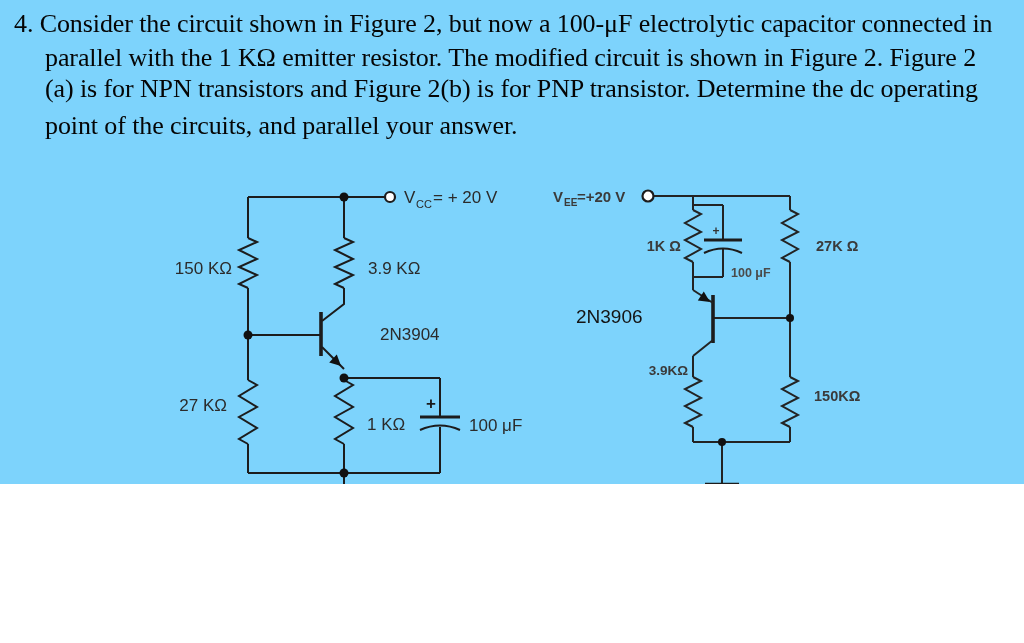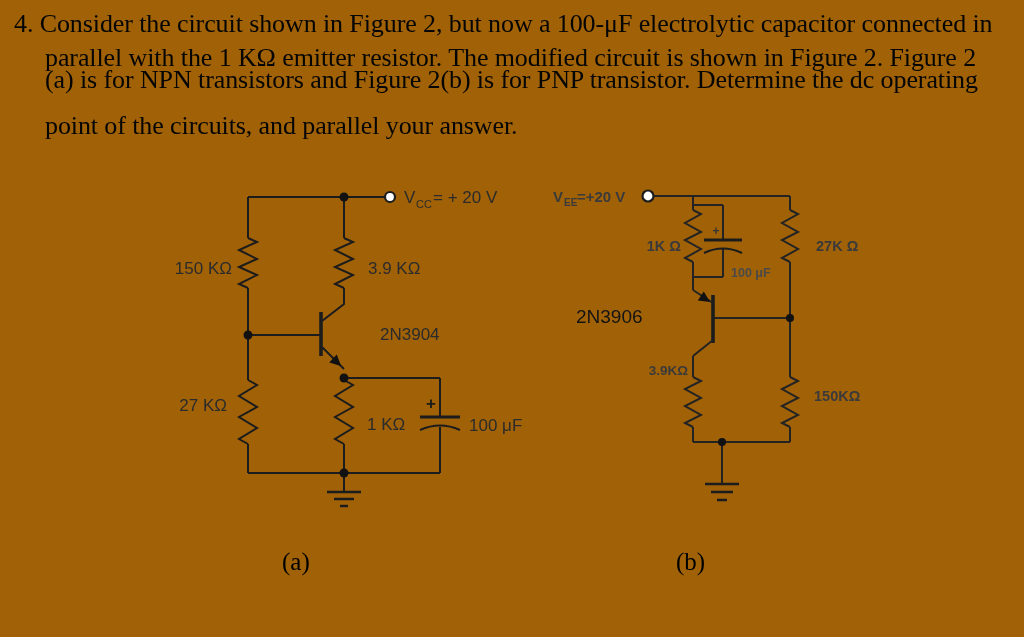--- a/index.html
+++ b/index.html
@@ -1,22 +1,22 @@
 <!DOCTYPE html>
 <html><head>
 <meta charset="utf-8">
 <style>
   html,body{margin:0;padding:0;background:#fff;}
-  .page{position:relative;width:1024px;height:637px;background:#a16207;overflow:hidden;
+  .page{position:relative;width:1024px;height:484px;background:#7dd3fc;overflow:hidden;
         font-family:"Liberation Serif",serif;}
   .problem-text .pline{position:absolute;white-space:nowrap;font-family:"Liberation Serif",serif;
         font-size:26px;color:#050505;letter-spacing:-0.1px;}
   .pl1{left:14px;top:9px;}
   .pl2{left:45px;top:43px;}
-  .pl3{left:45px;top:65px;}
+  .pl3{left:45px;top:74px;}
   .pl4{left:45px;top:111px;}
   svg.circuits{position:absolute;left:0;top:0;}
   svg text{font-family:"Liberation Sans",sans-serif;fill:#2b2b2b;}
   .lblA{font-size:17px;fill:#2b2b2b;}
   .lblSubA{font-size:11px;fill:#2b2b2b;}
   .plusA{font-size:17px;font-weight:bold;fill:#1a1a1a;}
   .plusB{font-size:12px;font-weight:bold;fill:#333;}
   .lblB{font-size:14.5px;font-weight:bold;fill:#3a3a3a;}
   .lblBsm{font-size:12.5px;font-weight:bold;fill:#4a4a4a;}
   .lblB39{font-size:13.5px;font-weight:bold;fill:#3a3a3a;}

